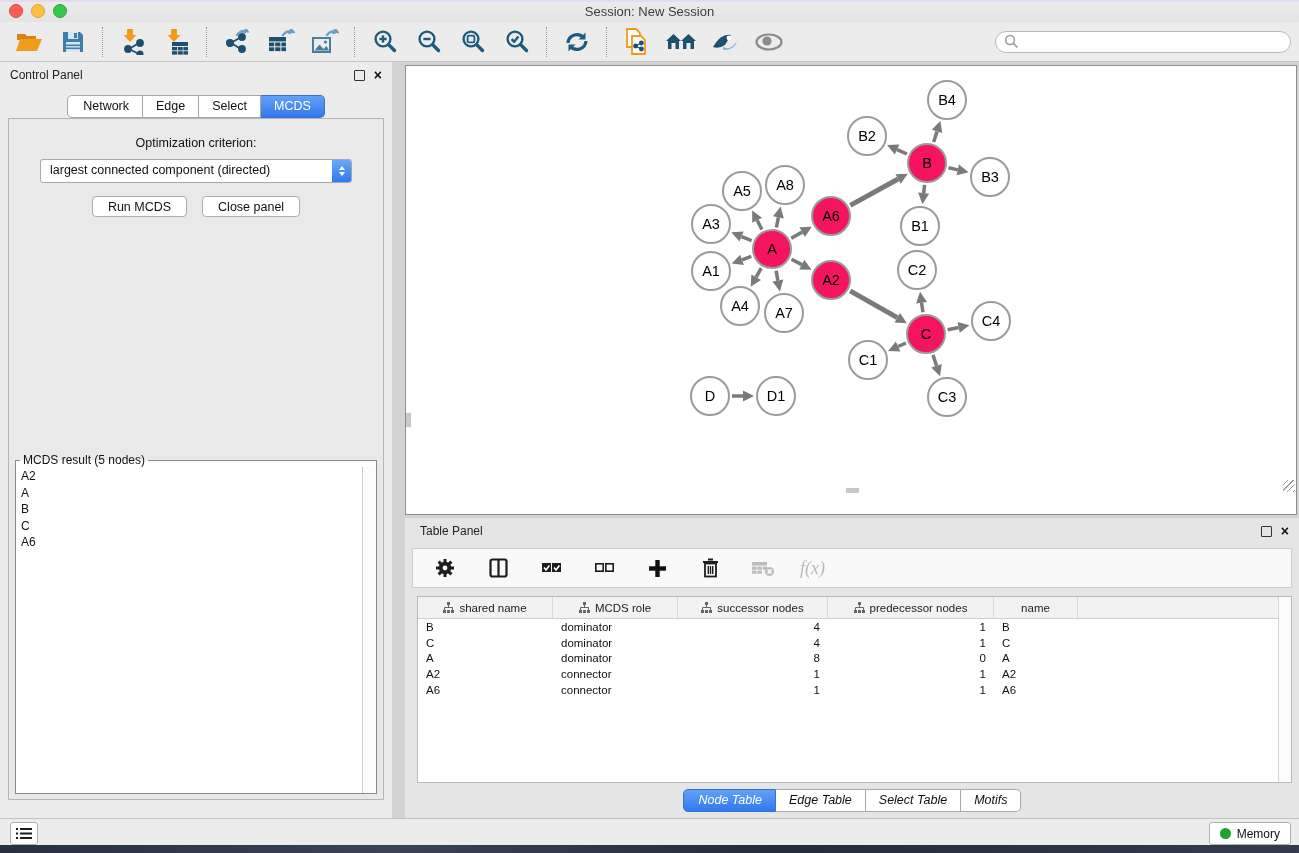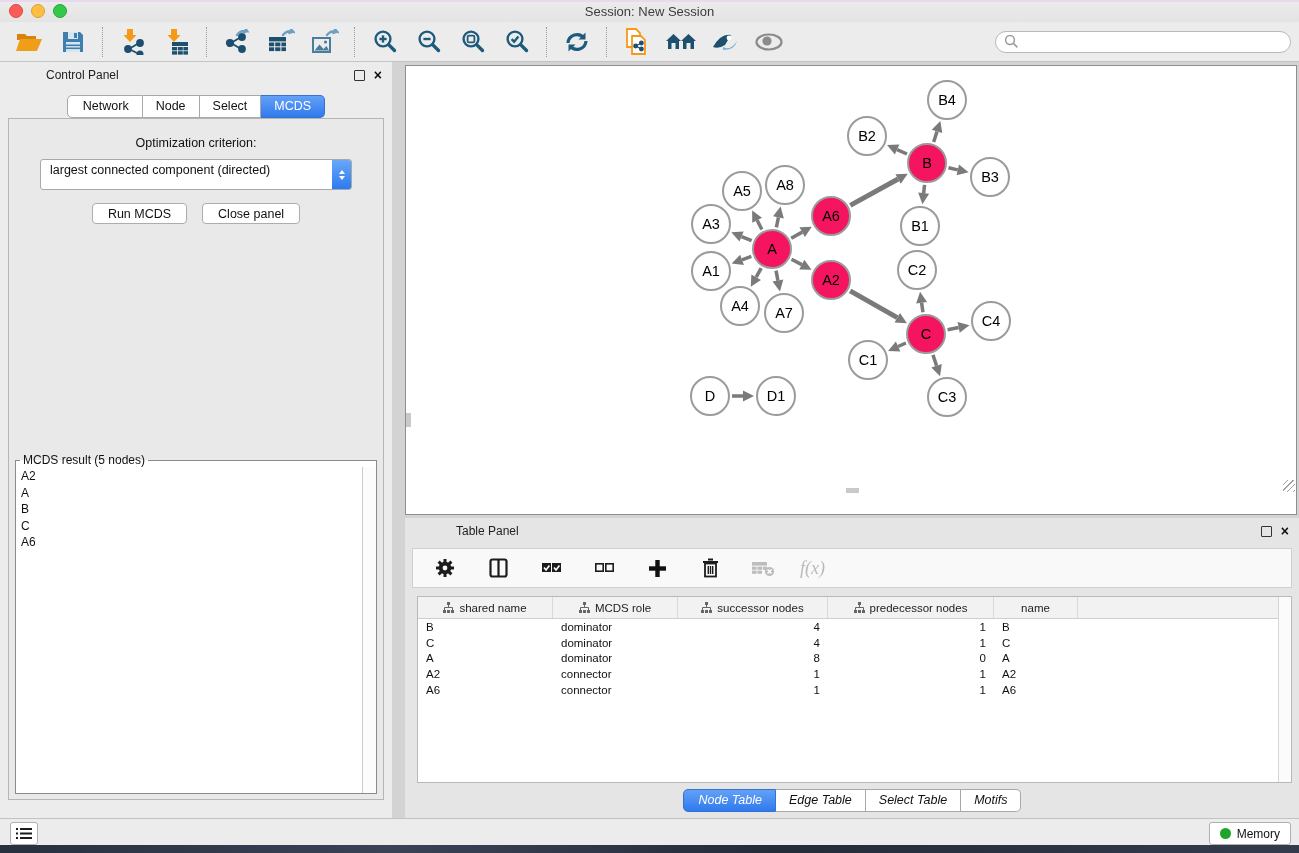--- a/index.html
+++ b/index.html
@@ -25,35 +25,35 @@
   .tbi{width:32px;height:30px;display:flex;align-items:center;justify-content:center;cursor:default;}
   .spacer{flex:1;}
   .searchbox{width:296px;height:22px;border:1px solid #b9b9b9;border-radius:12px;background:#fff;
     margin-right:8px;display:flex;align-items:center;padding-left:8px;box-sizing:border-box;}
 
   
   .main{position:absolute;left:0;top:62px;width:1299px;height:756px;background:#d3d3d3;}
 
   
   .control-panel{position:absolute;left:0;top:0;width:392px;height:756px;background:#ececec;}
-  .panel-header{height:26px;display:flex;align-items:center;font-size:12px;color:#222;margin-left:36px;}
+  .panel-header{height:26px;display:flex;align-items:center;font-size:12px;color:#222;}
   .panel-header .ph-title{margin-left:10px;}
   .ph-icons{margin-left:auto;display:flex;align-items:center;gap:9px;margin-right:10px;}
   .float-box{width:9px;height:9px;border:1.5px solid #333;border-radius:1px;}
   .close-x{font-size:14px;font-weight:bold;color:#111;line-height:10px;}
   .cp-tabs{position:absolute;left:0;top:33px;width:100%;display:flex;justify-content:center;}
   .seg{height:21px;line-height:21px;padding:0 13px;font-size:12.5px;background:#fff;
     border:1px solid #a8a8a8;border-left:none;color:#111;}
   .seg:first-child{border-left:1px solid #a8a8a8;border-radius:5px 0 0 5px;padding-left:15px;}
   .seg:last-child{border-radius:0 5px 5px 0;}
   .seg.active{background:linear-gradient(#63a1f8,#3079ee);border-color:#3571cf;color:#fff;}
   .cp-body{position:absolute;left:8px;right:8px;top:56px;bottom:18px;
     border:1px solid #b5b5b5;background:#e9e9e9;}
   .opt-label{margin-top:17px;text-align:center;font-size:12.5px;color:#111;}
-  .dropdown{position:relative;margin:9px auto 0;width:312px;height:31px;background:#fff;
+  .dropdown{position:relative;margin:9px auto 0;width:312px;height:24px;background:#fff;
     border:1px solid #a9a9a9;border-radius:3px;font-size:12.5px;line-height:21px;
     padding-left:9px;box-sizing:border-box;color:#111;}
   .dd-stepper{position:absolute;right:0;top:0;bottom:0;width:19px;border-radius:0 2px 2px 0;
     background:linear-gradient(#6aa7f8,#2d7af0);display:flex;flex-direction:column;
     align-items:center;justify-content:center;gap:2px;}
   .chev{width:0;height:0;border-left:3.5px solid transparent;border-right:3.5px solid transparent;}
   .chev.up{border-bottom:4px solid #fff;}
   .chev.down{border-top:4px solid #fff;}
   .cp-buttons{display:flex;justify-content:center;gap:15px;margin-top:13px;}
   .btn{height:21px;line-height:21px;padding:0 15px;background:#fff;border:1px solid #adadad;
@@ -300,21 +300,21 @@
     <div class="control-panel">
       <div class="panel-header">
         <span class="ph-title">Control Panel</span>
         <span class="ph-icons">
           <span class="float-box"></span>
           <span class="close-x">×</span>
         </span>
       </div>
       <div class="cp-tabs">
           <div class="seg">Network</div>
-          <div class="seg">Node</div>
+          <div class="seg">Edge</div>
           <div class="seg">Select</div>
           <div class="seg active">MCDS</div>
         </div>
       <div class="cp-body">
         <div class="opt-label">Optimization criterion:</div>
         <div class="dropdown">
           <span>largest connected component (directed)</span>
           <span class="dd-stepper">
             <span class="chev up"></span>
               <span class="chev down"></span>

